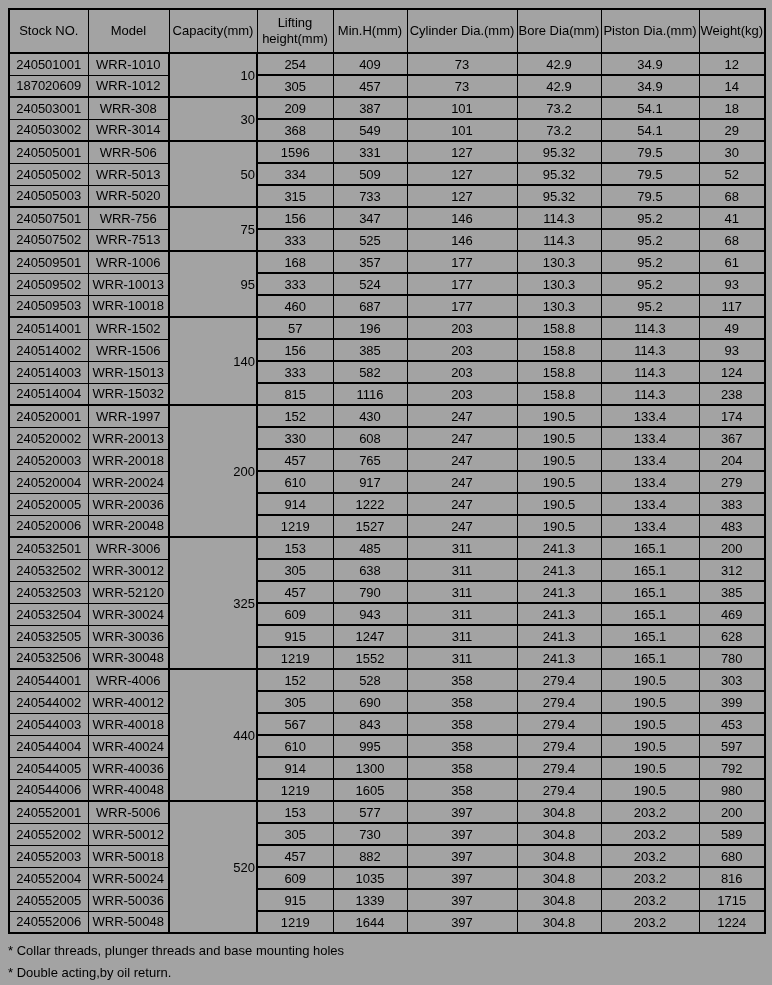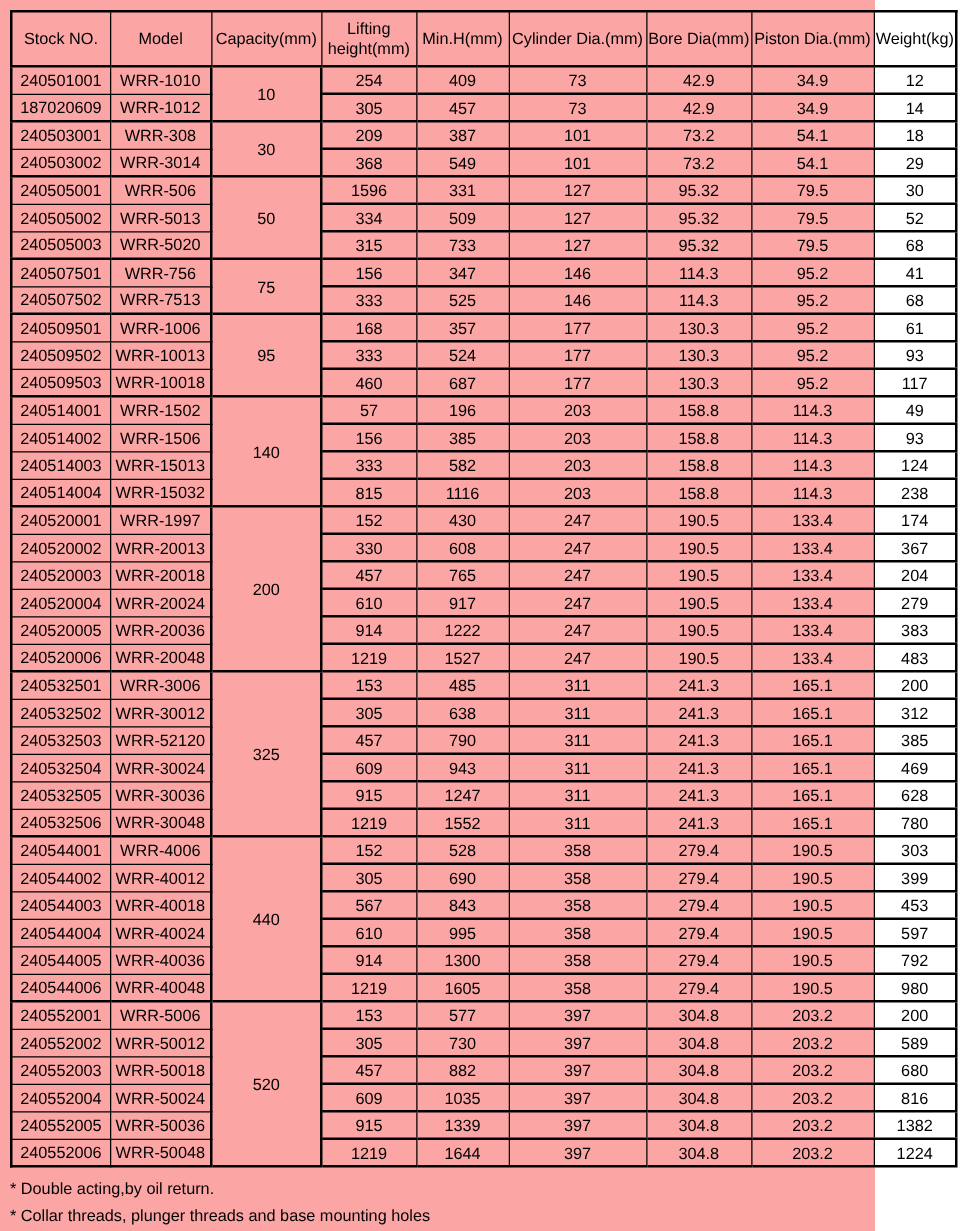--- a/index.html
+++ b/index.html
@@ -3,23 +3,23 @@
 <meta charset="utf-8">
 <style>
   html, body {
     margin: 0;
     padding: 0;
     background: #ffffff;
     font-family: "Liberation Sans", sans-serif;
     color: #000000;
   }
   .page {
-    width: 700px;
+    width: 772px;
     height: 985px;
-    background: #fca5a5;
+    background: #a3a3a3;
     box-sizing: border-box;
     padding: 8px 8px 0 8px;
   }
   table.spec {
     border-collapse: collapse;
     table-layout: fixed;
     width: 756px;
     border: 2px solid #000000;
   }
   table.spec th {
@@ -46,20 +46,21 @@
   }
   
   table.spec td.v {
     border-top-width: 2px;
     border-bottom-width: 2px;
   }
   
   table.spec td.capacity {
     border-left-width: 2px;
     border-right-width: 2px;
+    text-align: right;
   }
   
   table.spec tr.group-start td {
     border-top-width: 2px;
   }
   .footnotes {
     margin-top: 9px;
     font-size: 13px;
     line-height: 1.2;
   }
@@ -495,34 +496,34 @@
           <td class="v">816</td>
         </tr>
         <tr>
           <td>240552005</td>
           <td>WRR-50036</td>
           <td class="v">915</td>
           <td class="v">1339</td>
           <td class="v">397</td>
           <td class="v">304.8</td>
           <td class="v">203.2</td>
-          <td class="v">1382</td>
+          <td class="v">1715</td>
         </tr>
         <tr>
           <td>240552006</td>
           <td>WRR-50048</td>
           <td class="v">1219</td>
           <td class="v">1644</td>
           <td class="v">397</td>
           <td class="v">304.8</td>
           <td class="v">203.2</td>
           <td class="v">1224</td>
         </tr>
       </tbody>
   </table>
 
   <div class="footnotes">
+      <div class="footnote">* Collar threads, plunger threads and base mounting holes</div>
       <div class="footnote">* Double acting,by oil return.</div>
-      <div class="footnote">* Collar threads, plunger threads and base mounting holes</div>
       <div class="footnote indent">enable easy fixturing(on most models).</div>
     </div>
 
 </div>
 
 </body></html>

